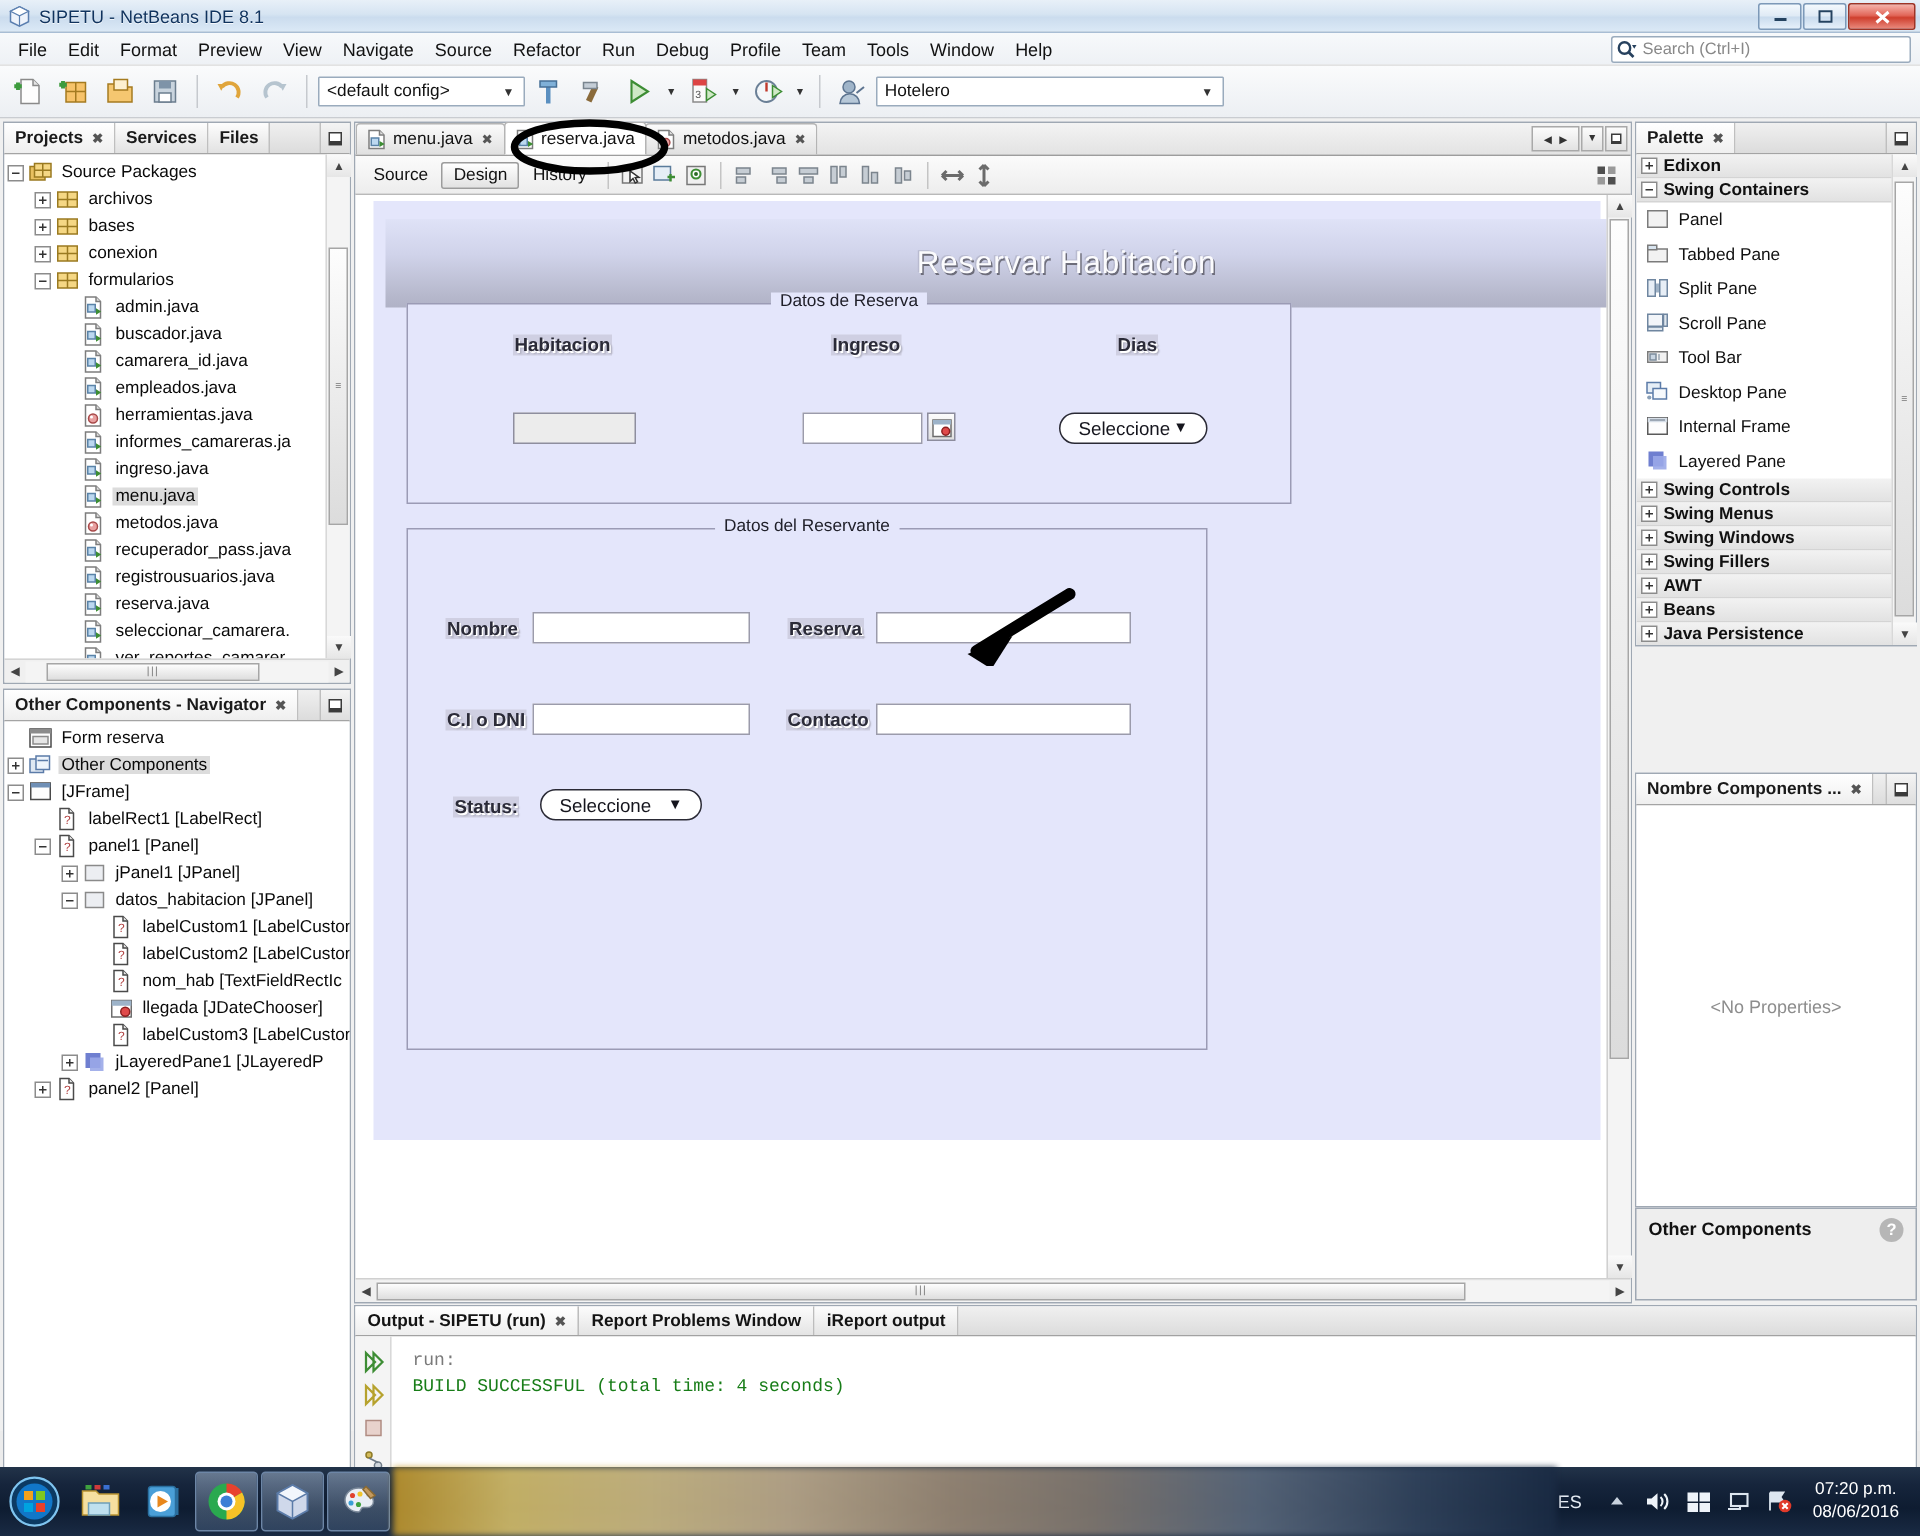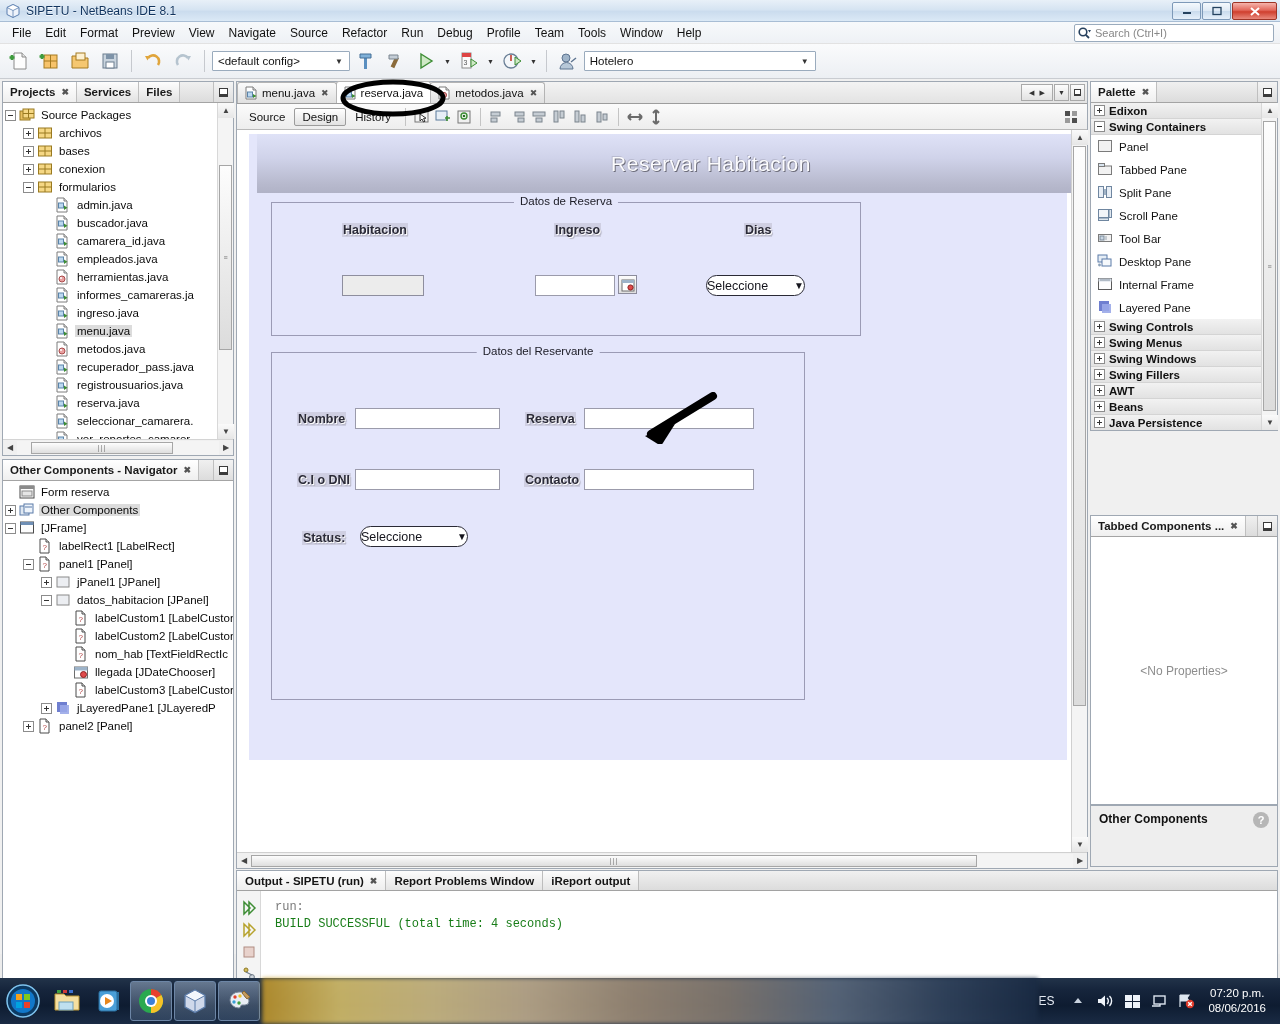--- a/index.html
+++ b/index.html
@@ -191,21 +191,21 @@
 
   
   .canvas {
     position: absolute; left: 0; top: 48px; right: 0; bottom: 0; background: #fff; overflow: hidden;
   }
   .form-frame {
     position: absolute; left: 12px; top: 4px; width: 818px; height: 626px;
     background: #e4e6fb;
   }
   .form-header {
-    position: absolute; left: 8px; top: 0px; width: 818px; height: 59px;
+    position: absolute; left: 8px; top: 12px; width: 818px; height: 59px;
     background: linear-gradient(to bottom, #dfe2f7 0%, #d0d3ea 40%, #b7b9cd 85%, #b0b2c6 100%);
     display: flex; align-items: center; justify-content: center;
   }
   .form-title {
     font-size: 21px; color: #fbfbfd; letter-spacing: .5px;
     text-shadow: 1px 1px 0 #6d6d7a, -1px -1px 0 #b9bbd0;
     margin-left: 90px;
   }
   .group {
     position: absolute; border: 1px solid #9b9bb5; background: #e4e6fb;
@@ -219,21 +219,21 @@
     text-shadow: 1px 1px 0 #ffffff, 2px 2px 1px #b4b4c4;
     background: #cfcfe2; padding: 0 1px;
   }
   .tfield {
     background: #fff; border: 1px solid #9b9bab; height: 21px;
   }
   .tfield.grey { background: #ececec; border: 1px solid #8e8e9e; }
   .combo-ui {
     height: 21px; border: 1px solid #2a2a35; border-radius: 11px; background: #fff;
     display: flex; align-items: center; justify-content: space-between;
-    padding: 0 0; font-size: 12px; color: #15151d;
+    padding: 0 12px; font-size: 12px; color: #15151d;
   }
   .combo-ui .cv { font-size: 12.5px; }
   .combo-ui .ca { font-size: 10px; }
   .datebtn {
     width: 19px; height: 19px; border: 1px solid #8c8c9c;
     background: linear-gradient(to bottom,#fcfcfc,#e0e0e0);
     display: flex; align-items: center; justify-content: center;
   }
   .arrow-annot { position: absolute; left: 398px; top: 262px; pointer-events: none; }
   .tab-annot { position: absolute; left: 338px; top: 84px; pointer-events: none; }
@@ -1214,21 +1214,21 @@
       <div class="vscroll" style="bottom:0;">
         <div class="vs-arrow">▲</div>
         <div class="vs-thumb" style="top:18px;height:290px;">≡</div>
         <div class="vs-arrow" style="position:absolute;bottom:0;">▼</div>
       </div>
     </div>
 
     <div class="panel" id="props">
       <div class="panel-tabs">
         <div class="ptab active">
-          <span>Tabbed Components ...</span>
+          <span>Nombre Components ...</span>
           <span class="x">✖</span>
         </div>
         <div class="ptab-filler"></div>
         <div class="ptab-min">
           <span class="minglyph"></span>
         </div>
       </div>
       <div class="props-body">&lt;No Properties&gt;</div>
     </div>
 

